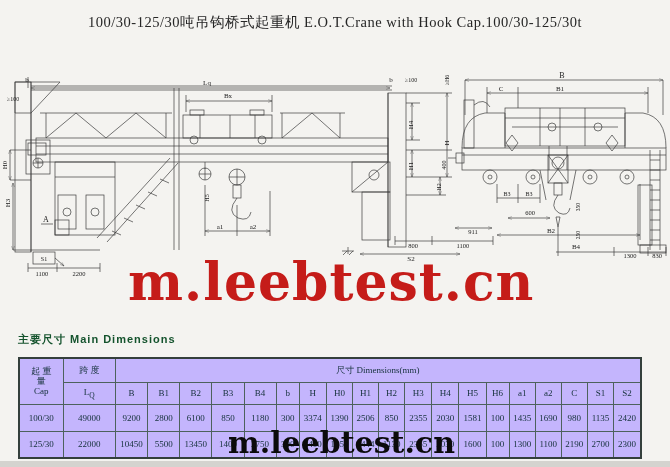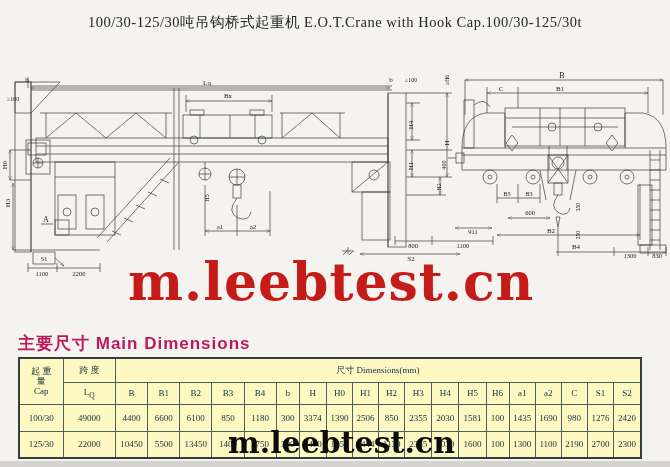--- a/index.html
+++ b/index.html
@@ -7,24 +7,24 @@
         font-family:"Liberation Serif",serif;color:#1c1c1c;}
   .title{position:absolute;top:13px;left:0;width:670px;text-align:center;
          font-size:14.5px;letter-spacing:0.5px;color:#262626;white-space:nowrap;}
   svg.draw{position:absolute;top:55px;left:0;}
   svg.draw line,svg.draw path,svg.draw rect,svg.draw circle,svg.draw polyline,svg.draw polygon{
          stroke:#3c3c3c;stroke-width:0.7;fill:none;}
   svg.draw text{fill:#222;font-family:"Liberation Serif",serif;stroke:none;}
   .wm-red{position:absolute;left:128px;top:256px;font-family:"DejaVu Serif",serif;
           font-weight:bold;font-size:52px;line-height:1;color:#c3110e;opacity:0.95;
           letter-spacing:1px;white-space:nowrap;}
-  .heading{position:absolute;left:18px;top:332px;font-size:17px;font-weight:bold;
-           color:#be185d;letter-spacing:1px;font-family:"Liberation Sans",sans-serif;}
+  .heading{position:absolute;left:18px;top:332px;font-size:11px;font-weight:bold;
+           color:#14532d;letter-spacing:1px;font-family:"Liberation Sans",sans-serif;}
   table.dims{position:absolute;left:18px;top:357px;width:624px;border-collapse:collapse;
-             table-layout:fixed;background:#fef9c3;font-size:9px;color:#14303a;}
+             table-layout:fixed;background:#c4b5fd;font-size:9px;color:#14303a;}
   table.dims th,table.dims td{border:1px solid #4d615d;text-align:center;vertical-align:middle;
              padding:0;font-weight:normal;overflow:hidden;white-space:nowrap;}
   table.dims{border:2px solid #343f3c;}
   table.dims thead tr:first-child{height:24px;}
   table.dims thead tr:last-child{height:22px;}
   table.dims tbody tr{height:27px;}
   .cap-cell div{line-height:1.15;}
   .wm-black{position:absolute;left:228px;top:428px;font-family:"DejaVu Serif",serif;
             font-weight:bold;font-size:30px;line-height:1;color:#0b0b0b;white-space:nowrap;}
   .scan-bottom{position:absolute;left:0;top:461px;width:670px;height:6px;background:#d4d3cf;}
@@ -355,38 +355,38 @@
           <th>a2</th>
           <th>C</th>
           <th>S1</th>
           <th>S2</th>
         </tr>
     </thead>
     <tbody id="dim-body">
         <tr>
           <td>100/30</td>
           <td>49000</td>
-          <td>4400</td>
-          <td>6600</td>
+          <td>9200</td>
+          <td>2800</td>
           <td>6100</td>
           <td>850</td>
           <td>1180</td>
           <td>300</td>
           <td>3374</td>
           <td>1390</td>
           <td>2506</td>
           <td>850</td>
           <td>2355</td>
           <td>2030</td>
           <td>1581</td>
           <td>100</td>
           <td>1435</td>
           <td>1690</td>
           <td>980</td>
-          <td>1276</td>
+          <td>1135</td>
           <td>2420</td>
         </tr>
         <tr>
           <td>125/30</td>
           <td>22000</td>
           <td>10450</td>
           <td>5500</td>
           <td>13450</td>
           <td>1400</td>
           <td>2750</td>

